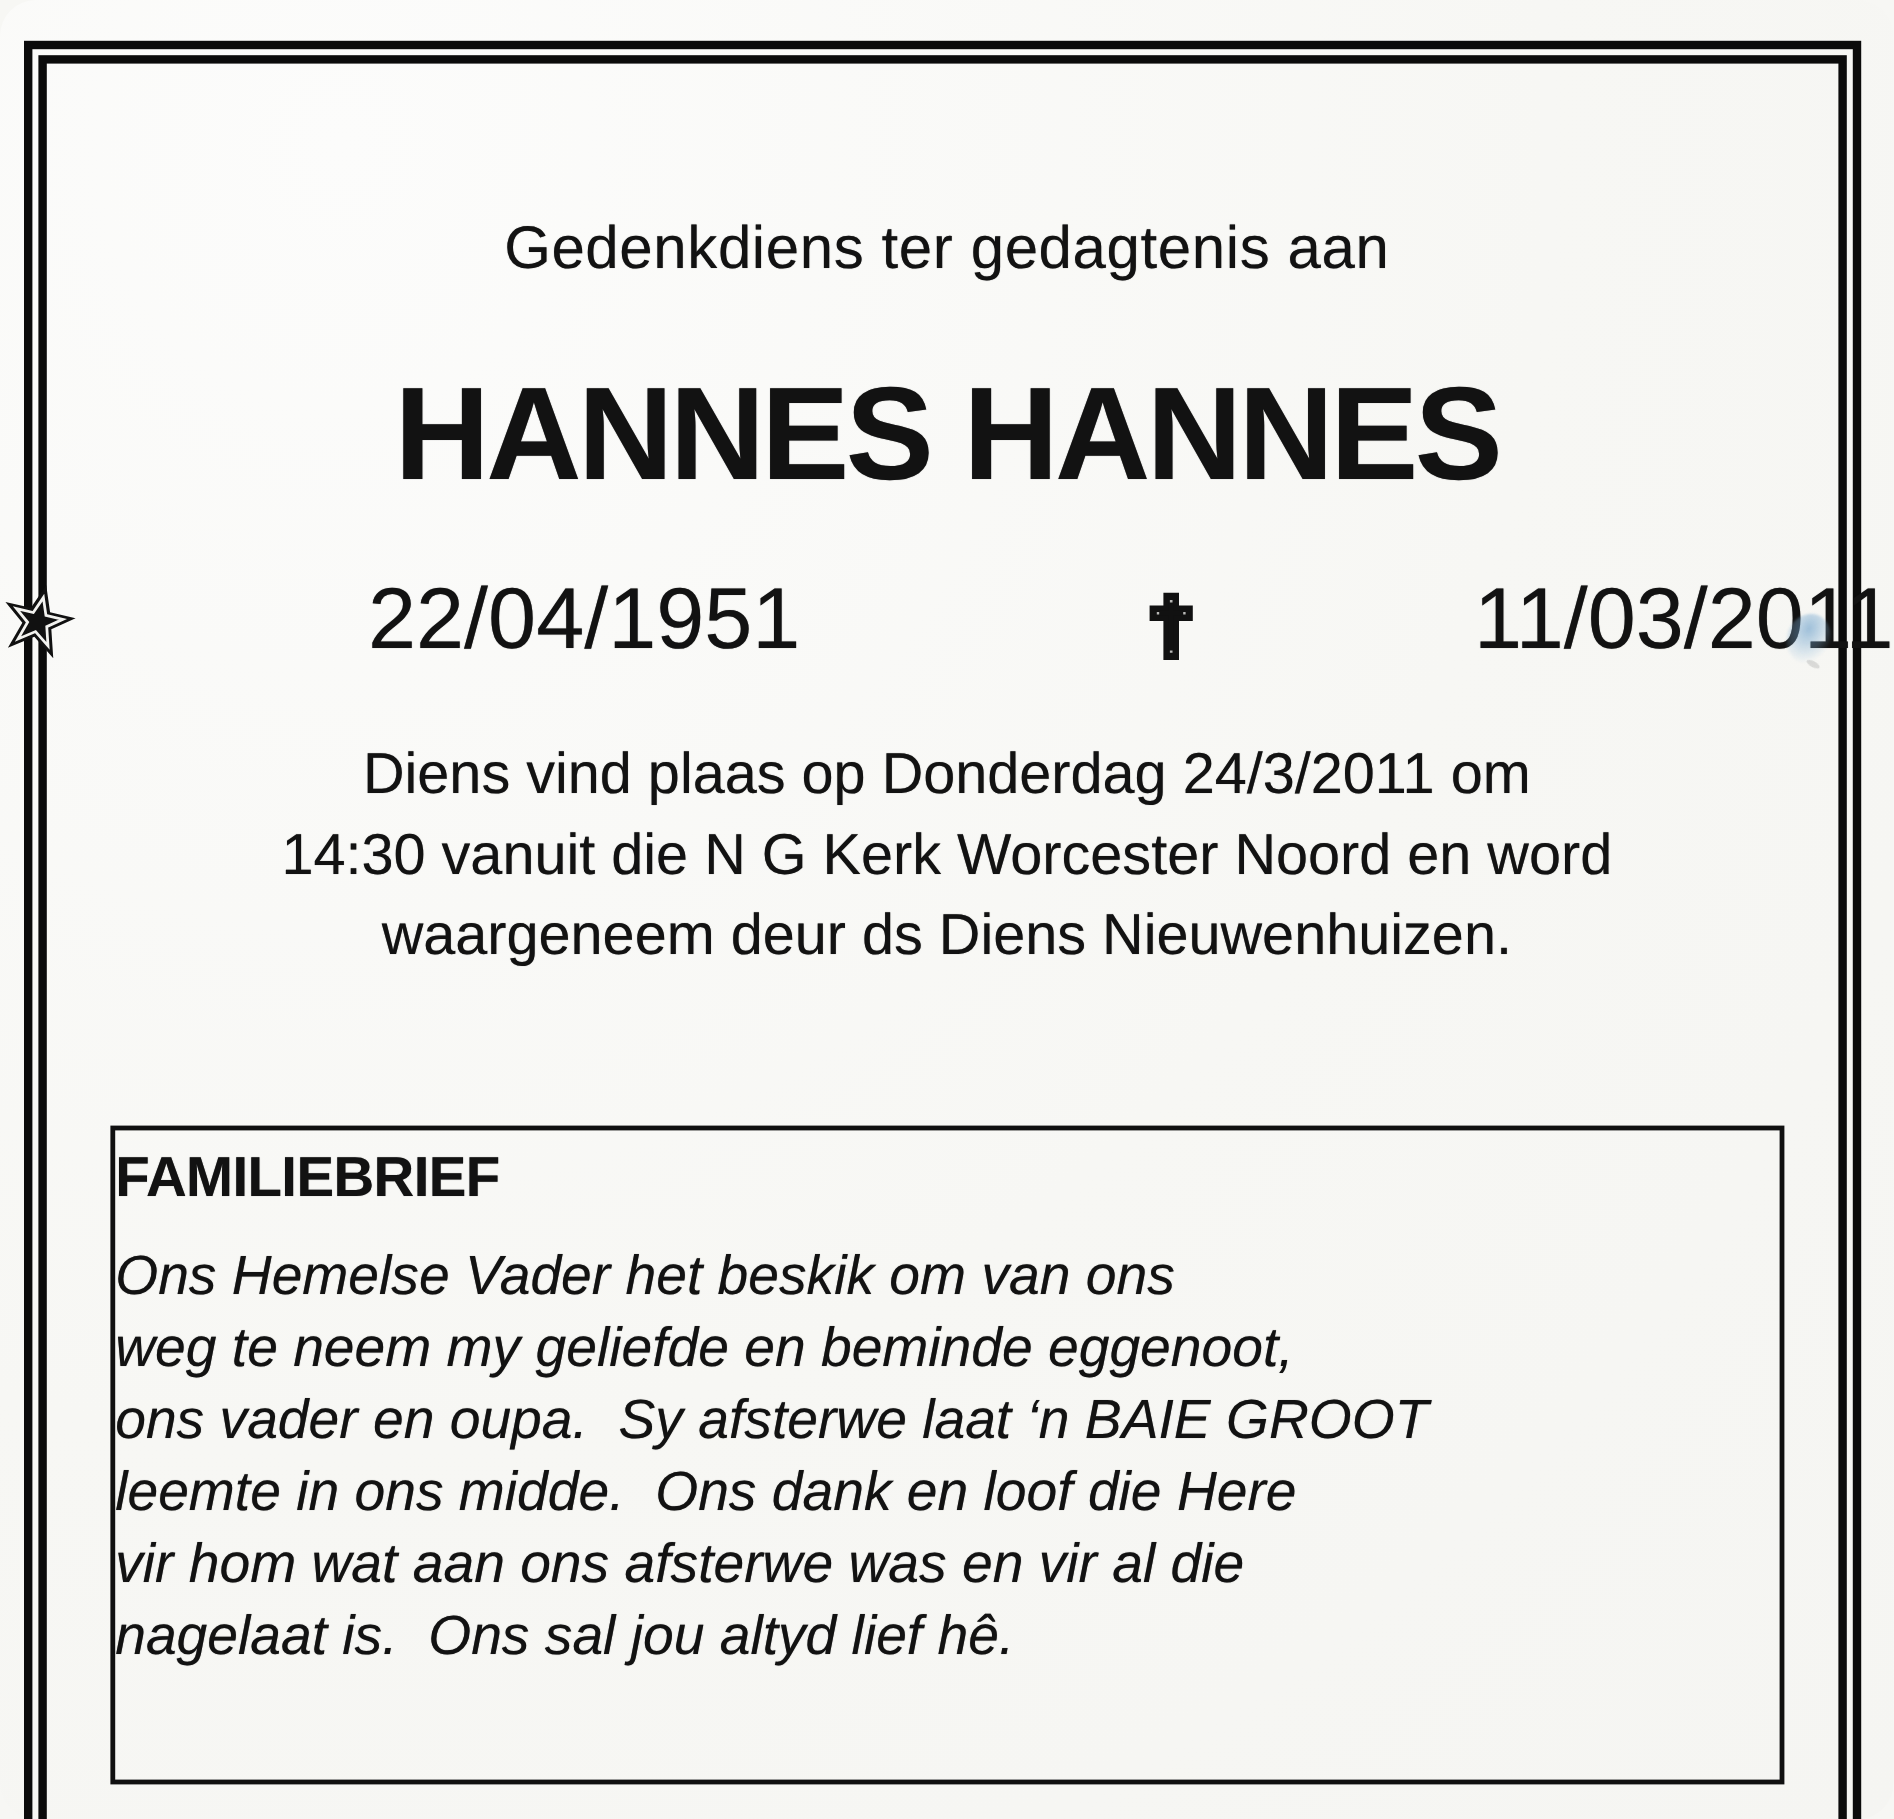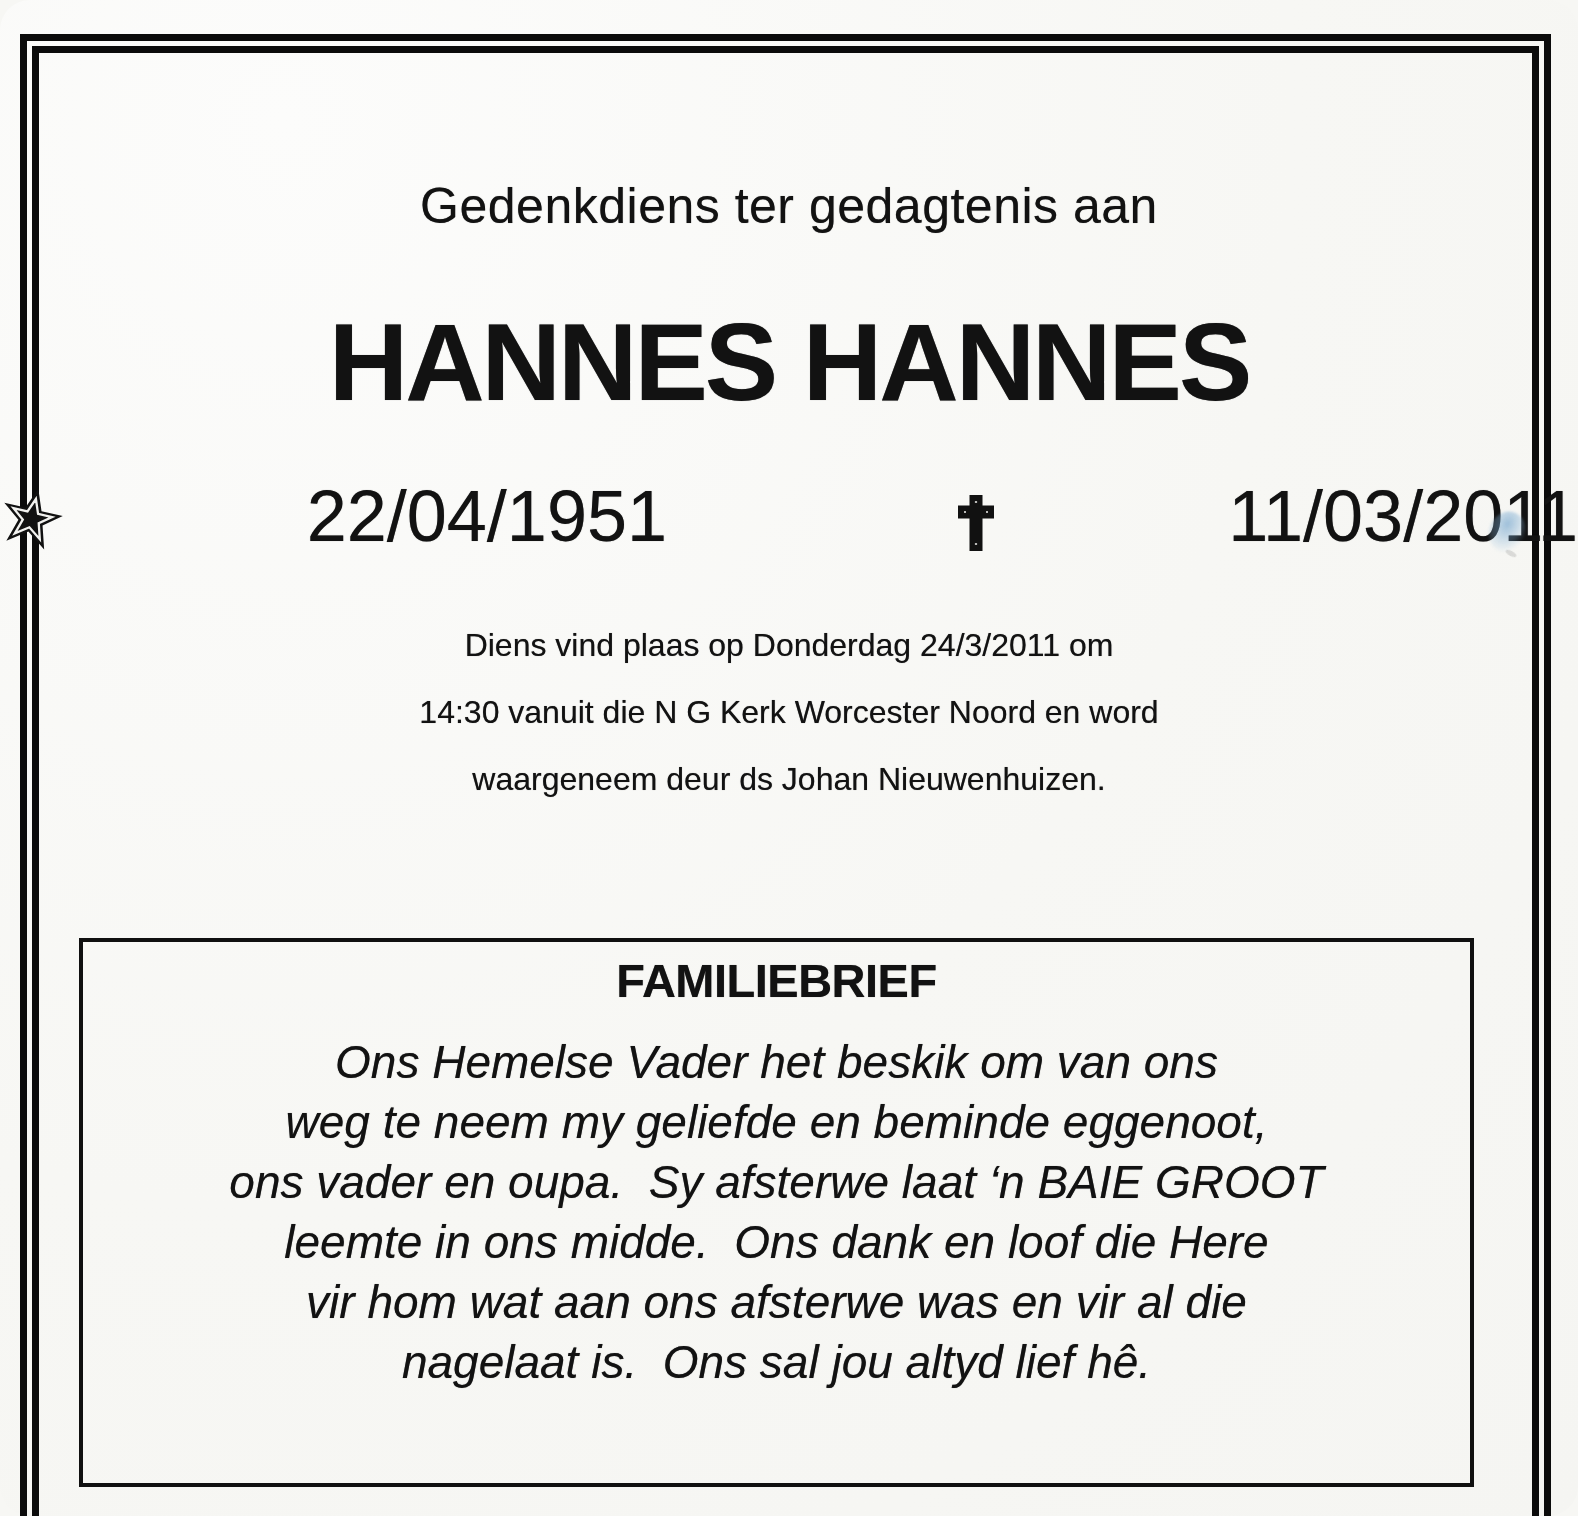--- a/index.html
+++ b/index.html
@@ -78,34 +78,33 @@
   .cross-wrap {
     width: 36px; height: 56px;
     margin: 0 40px 6px 96px;
     flex: 0 0 auto;
   }
   .service-block {
     position: absolute;
     top: 612px;
     left: 0; right: 0;
     text-align: center;
-    font-size: 32px;
+    font-size: 48px;
     line-height: 67px;
   }
   .service-line { white-space: pre-wrap; }
   
   .fam-box {
     position: absolute;
-    left: 79px;
+    left: 92px;
     top: 938px;
     width: 1395px;
     height: 549px;
     border: 4px solid #101010;
     box-sizing: border-box;
-    text-align: center;
     overflow: hidden;
   }
   .fam-title {
     margin-top: 12px;
     font-size: 47px;
     font-weight: bold;
     line-height: 54px;
     letter-spacing: -0.5px;
   }
   .letter-block {
@@ -171,21 +170,21 @@
           <path d="M18 6 V50 M6 17 H30" stroke="#f2f2ef" stroke-width="2.2" opacity="0.75"></path>
           <path d="M18 8 V48 M8 17 H28" stroke="#111111" stroke-width="4"></path>
         </svg>
       </span>
       <span class="date-text">11/03/2011</span>
     </div>
 
     <div class="service-block">
       <div class="service-line">Diens vind plaas op Donderdag 24/3/2011 om</div>
       <div class="service-line">14:30 vanuit die N G Kerk Worcester Noord en word</div>
-      <div class="service-line">waargeneem deur ds Johan Nieuwenhuizen.</div>
+      <div class="service-line">waargeneem deur ds Diens Nieuwenhuizen.</div>
     </div>
 
     <div class="fam-box">
       <div class="fam-title">FAMILIEBRIEF</div>
       <div class="letter-block">
         <div class="letter-line">Ons Hemelse Vader het beskik om van ons</div>
         <div class="letter-line">weg te neem my geliefde en beminde eggenoot,</div>
         <div class="letter-line">ons vader en oupa.  Sy afsterwe laat ‘n BAIE GROOT</div>
         <div class="letter-line">leemte in ons midde.  Ons dank en loof die Here</div>
         <div class="letter-line">vir hom wat aan ons afsterwe was en vir al die</div>

